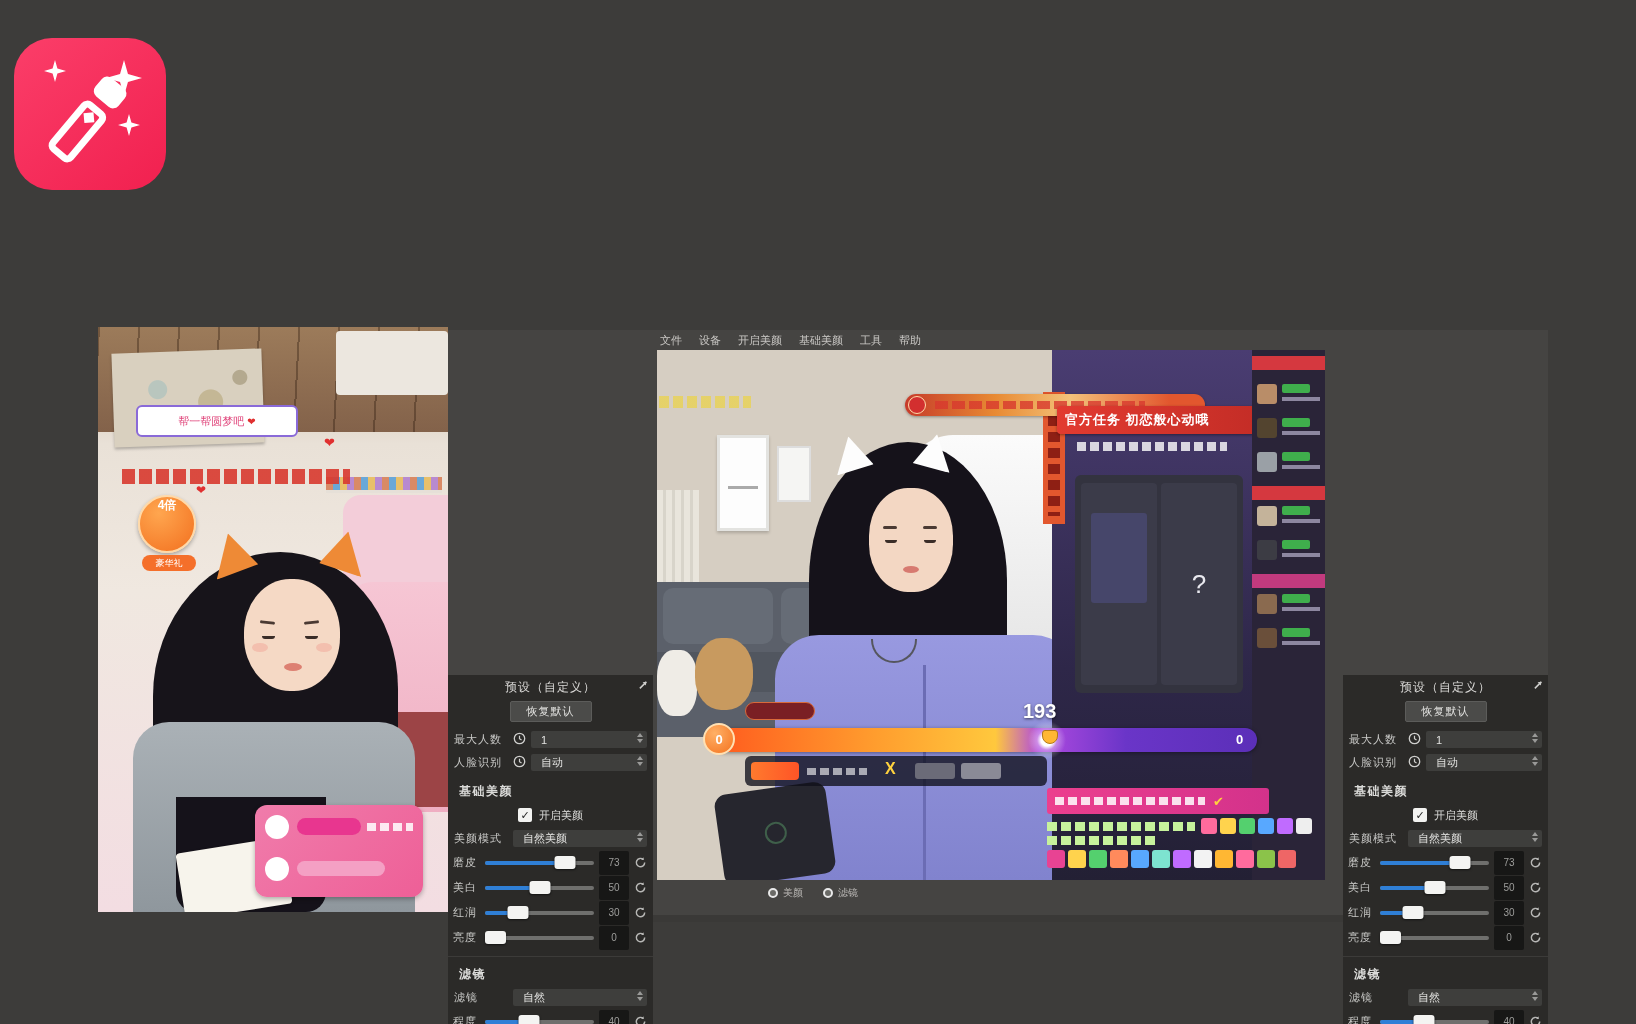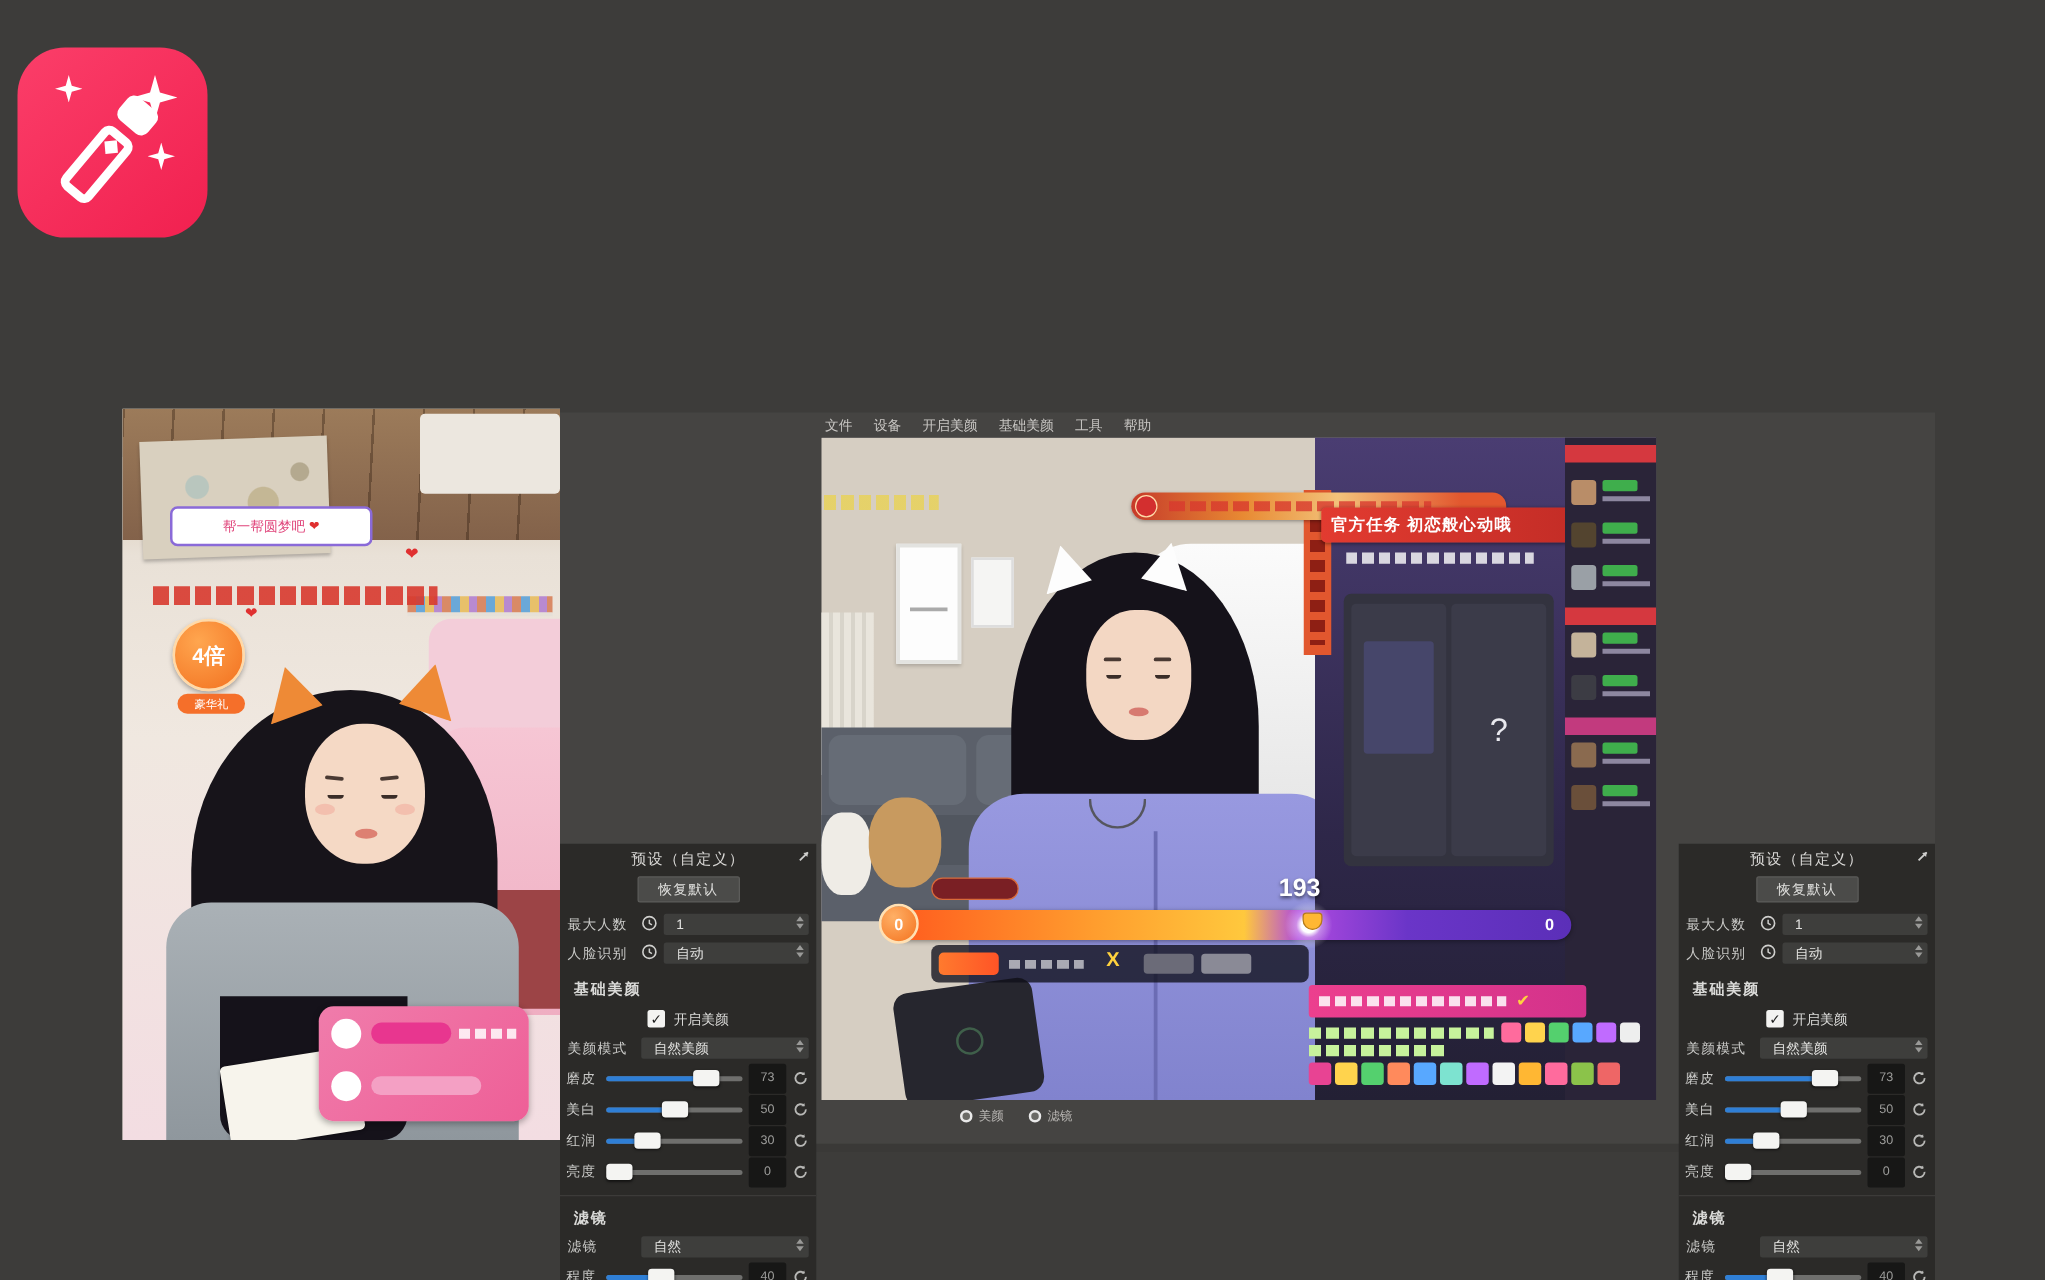--- a/index.html
+++ b/index.html
@@ -111,21 +111,21 @@
     <div class="sc" style="left:35px;top:395px;width:282px;height:190px;background:linear-gradient(180deg,#aab1b6,#8f979d);border-radius:36px 36px 0 0;"></div>
     <div class="sc" style="left:78px;top:470px;width:150px;height:115px;background:#15121a;border-radius:0 0 20px 20px;"></div>
     <div class="sc" style="left:82px;top:518px;width:108px;height:67px;background:#f7f4ec;transform:rotate(-9deg);border-radius:4px;box-shadow:0 1px 3px rgba(0,0,0,.3);"></div>
 
     <div class="sc" style="left:38px;top:78px;width:162px;height:32px;background:#fff;border:2px solid #8a6ad8;border-radius:6px;display:flex;align-items:center;justify-content:center;gap:3px;font-size:11px;color:#e0457b;">
       <span>帮一帮圆梦吧</span>
         <span style="color:#e03030;font-size:10px;">❤</span>
     </div>
     <div class="sc" style="left:226px;top:108px;font-size:13px;color:#e03030;">❤</div>
     <div class="sc dashred" style="left:24px;top:142px;width:228px;height:15px;opacity:.9;"></div>
-    <div class="sc" style="left:40px;top:168px;width:58px;height:58px;border-radius:50%;background:radial-gradient(circle at 35% 30%,#ffa64f,#f2701f);border:2px solid #ffd9a8;display:flex;align-items:center;justify-content:center;color:#fff;font-weight:bold;font-size:17px;box-shadow:0 2px 4px rgba(0,0,0,.3);">
+    <div class="sc" style="left:40px;top:168px;width:58px;height:58px;border-radius:50%;background:radial-gradient(circle at 35% 30%,#ffa64f,#f2701f);border:2px solid #ffd9a8;display:flex;align-items:flex-start;justify-content:center;color:#fff;font-weight:bold;font-size:12px;box-shadow:0 2px 4px rgba(0,0,0,.3);">
         <span>4倍</span>
       </div>
     <div class="sc" style="left:44px;top:228px;width:54px;height:16px;background:#f56f2a;border-radius:8px;display:flex;align-items:center;justify-content:center;color:#fff;font-size:9px;">豪华礼</div>
     <div class="sc" style="left:98px;top:156px;font-size:12px;color:#e03030;">❤</div>
     <div class="sc" style="left:157px;top:478px;width:168px;height:92px;background:linear-gradient(135deg,#f07cab,#ee5f97);border-radius:12px;box-shadow:0 2px 5px rgba(0,0,0,.3);">
       <div class="sc" style="left:10px;top:10px;width:24px;height:24px;background:#fff;border-radius:50%;"></div>
       <div class="sc" style="left:42px;top:13px;width:64px;height:17px;background:#e8368f;border-radius:9px;"></div>
       <div class="sc dashwhite" style="left:112px;top:18px;width:46px;height:8px;opacity:.85;"></div>
       <div class="sc" style="left:10px;top:52px;width:24px;height:24px;background:#fff;border-radius:50%;"></div>
       <div class="sc" style="left:42px;top:56px;width:88px;height:15px;background:#f4a0c4;border-radius:8px;"></div>

